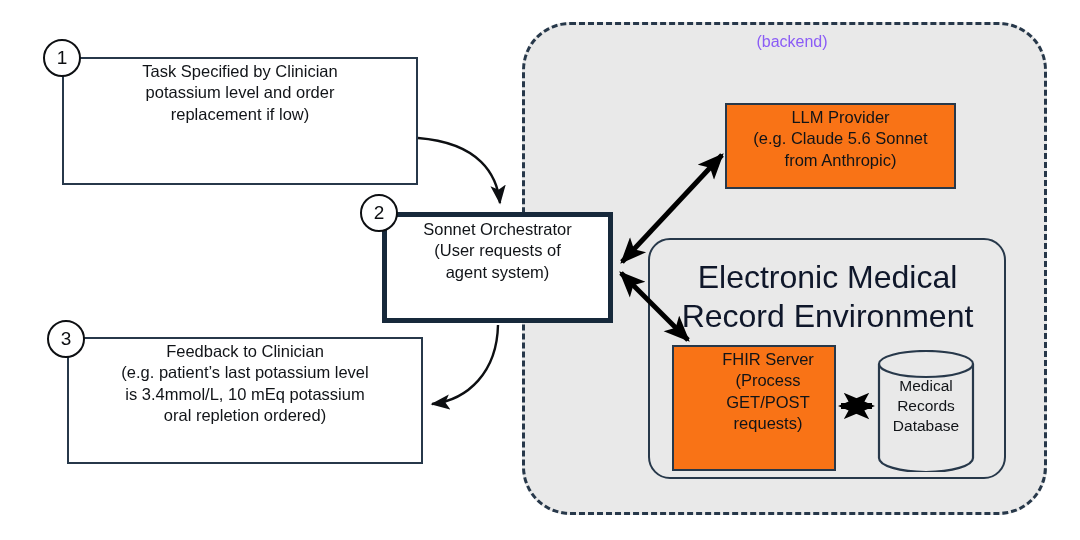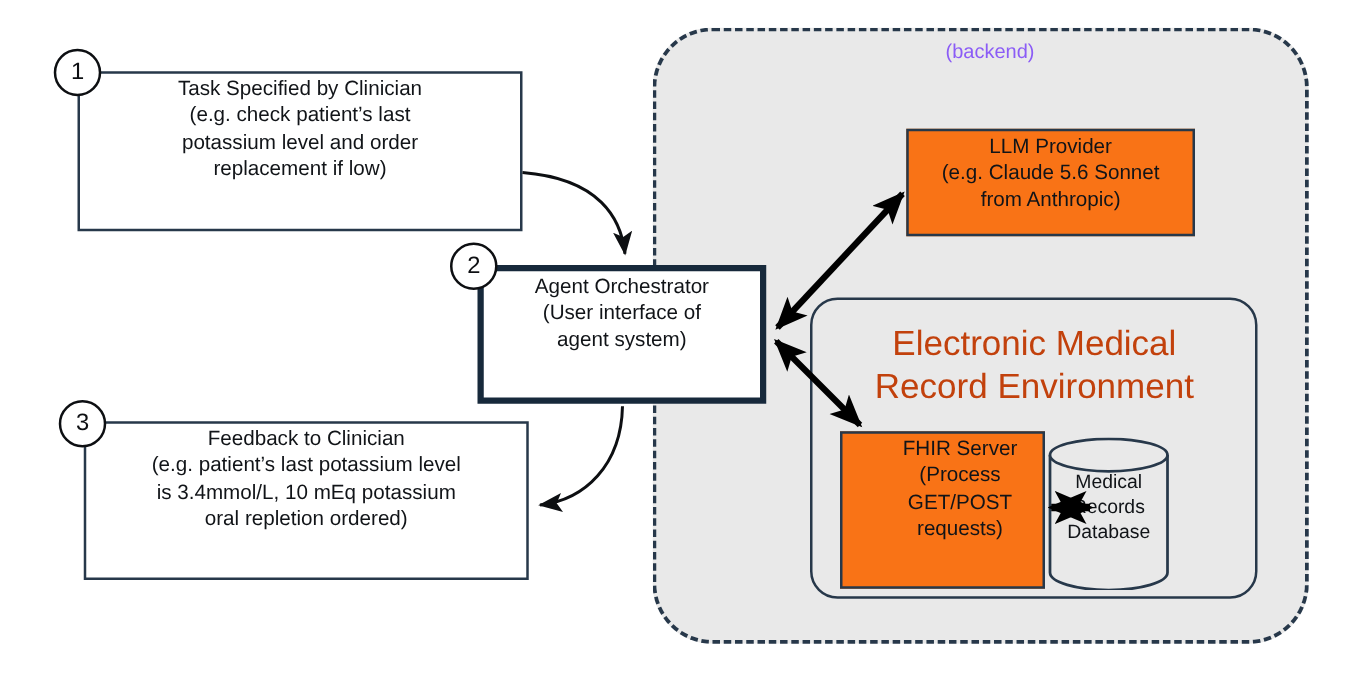--- a/index.html
+++ b/index.html
@@ -63,30 +63,30 @@
     left:648px;top:238px;width:358px;height:241px;
     border:2px solid #27384a;
     border-radius:22px;
     background:transparent;
     box-sizing:border-box;
   }
   #emr-title{
     position:absolute;
     left:655px;top:258px;width:345px;
     text-align:center;
-    font-size:28px;
+    font-size:32px;
     line-height:1.22;
-    color:#c2410c;
+    color:#0f172a;
   }
   #box-fhir{left:672px;top:345px;width:164px;height:126px;font-size:16.5px;padding-left:28px;}
 
   
   #db-cyl{
     position:absolute;
-    left:838px;top:350px;width:98px;height:122px;
+    left:877px;top:350px;width:98px;height:122px;
   }
   #db-cyl svg{position:absolute;left:0;top:0;}
   #db-label{
     position:absolute;left:0;top:26px;width:98px;
     text-align:center;font-size:15.5px;line-height:1.30;
     color:#111418;
   }
 
   
   .numcircle{
@@ -117,39 +117,38 @@
 
   <div id="emr-group"></div>
   <div id="emr-title">
     <div>Electronic Medical</div>
     <div>Record Environment</div>
   </div>
 
   <div class="box box-thin" id="box-task">
     <div class="inner">
       <div>Task Specified by Clinician</div>
-      <div>(e.g. check patient’s last</div>
       <div>potassium level and order</div>
       <div>replacement if low)</div>
     </div>
   </div>
 
   <div class="box box-thin" id="box-feedback">
     <div class="inner">
       <div>Feedback to Clinician</div>
       <div>(e.g. patient’s last potassium level</div>
       <div>is 3.4mmol/L, 10 mEq potassium</div>
       <div>oral repletion ordered)</div>
     </div>
   </div>
 
   <div class="box box-thick" id="box-orchestrator">
     <div class="inner">
-      <div>Agent Orchestrator</div>
-      <div>(User interface of</div>
+      <div>Sonnet Orchestrator</div>
+      <div>(User requests of</div>
       <div>agent system)</div>
     </div>
   </div>
 
   <div class="box box-thin-grey" id="box-llm">
     <div class="inner">
       <div>LLM Provider</div>
       <div>(e.g. Claude 5.6 Sonnet</div>
       <div>from Anthropic)</div>
     </div>

